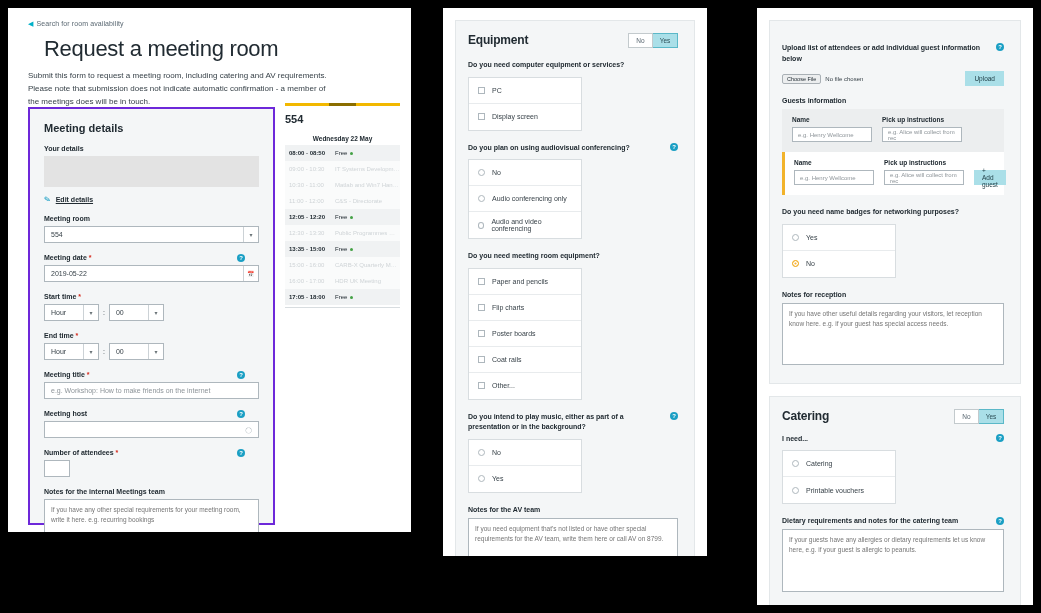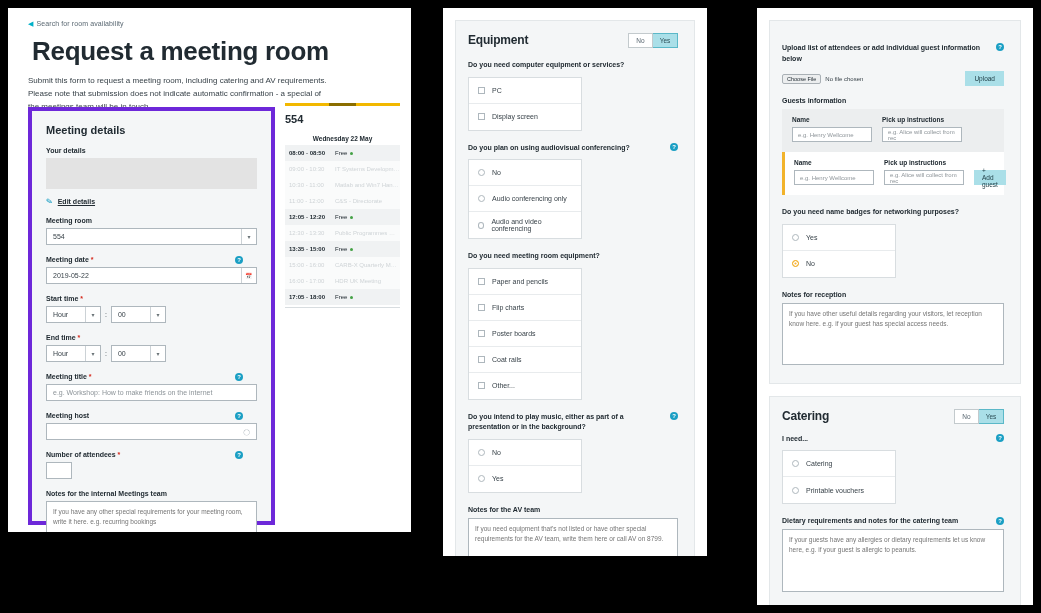--- a/index.html
+++ b/index.html
@@ -20,31 +20,31 @@
   }
 
   
   #panel-left { left: 8px; top: 8px; width: 403px; height: 524px; }
   .breadcrumb {
     font-size: 7px; color: #5a6872; padding: 12px 0 0 20px;
     letter-spacing: .1px;
   }
   .breadcrumb .chev { color: #00b0c8; margin-right: 3px; font-size:7px; }
   .page-title {
-    font-size: 26px; font-weight: 700; color: #212b32;
-    margin: 8px 0 0 24px; letter-spacing: -0.3px;
+    font-size: 22px; font-weight: 400; color: #212b32;
+    margin: 8px 0 0 36px; letter-spacing: -0.3px;
   }
   .page-intro {
     font-size: 8px; color: #384249; line-height: 1.65;
     margin: 7px 20px 0 20px; width: 300px;
   }
 
   .details-card {
     position:absolute; left:20px; top:99px; width:247px; height:418px;
-    background:#f4f6f7; border:4px solid #6d28d9;
+    background:#f4f6f7; border:2px solid #6d28d9;
   }
   .details-card h2 {
     font-size: 11px; font-weight: 700; color:#212b32;
     margin: 13px 0 0 14px;
   }
   .fld { margin: 11px 14px 0 14px; }
   .fld-label {
     font-size: 7px; font-weight: 700; color: #212b32; margin-bottom: 4px;
     display:block;
   }
@@ -182,21 +182,21 @@
 
 <div class="stage">
 
   <div class="panel" id="panel-left">
 
     <div class="breadcrumb">
       <span class="chev">◀</span><span>Search for room availability</span>
     </div>
 
     <div class="page-title">Request a meeting room</div>
-    <div class="page-intro">Submit this form to request a meeting room, including catering and AV requirements. Please note that submission does not indicate automatic confirmation - a special of the meetings team will be in touch.</div>
+    <div class="page-intro">Submit this form to request a meeting room, including catering and AV requirements. Please note that submission does not indicate automatic confirmation - a member of the meetings does will be in touch.</div>
 
     <div class="details-card">
       <h2>Meeting details</h2>
 
       <div class="fld">
         <span class="fld-label">Your details</span>
         <div class="inp grey-box"></div>
       </div>
 
       <div class="edit-link">

